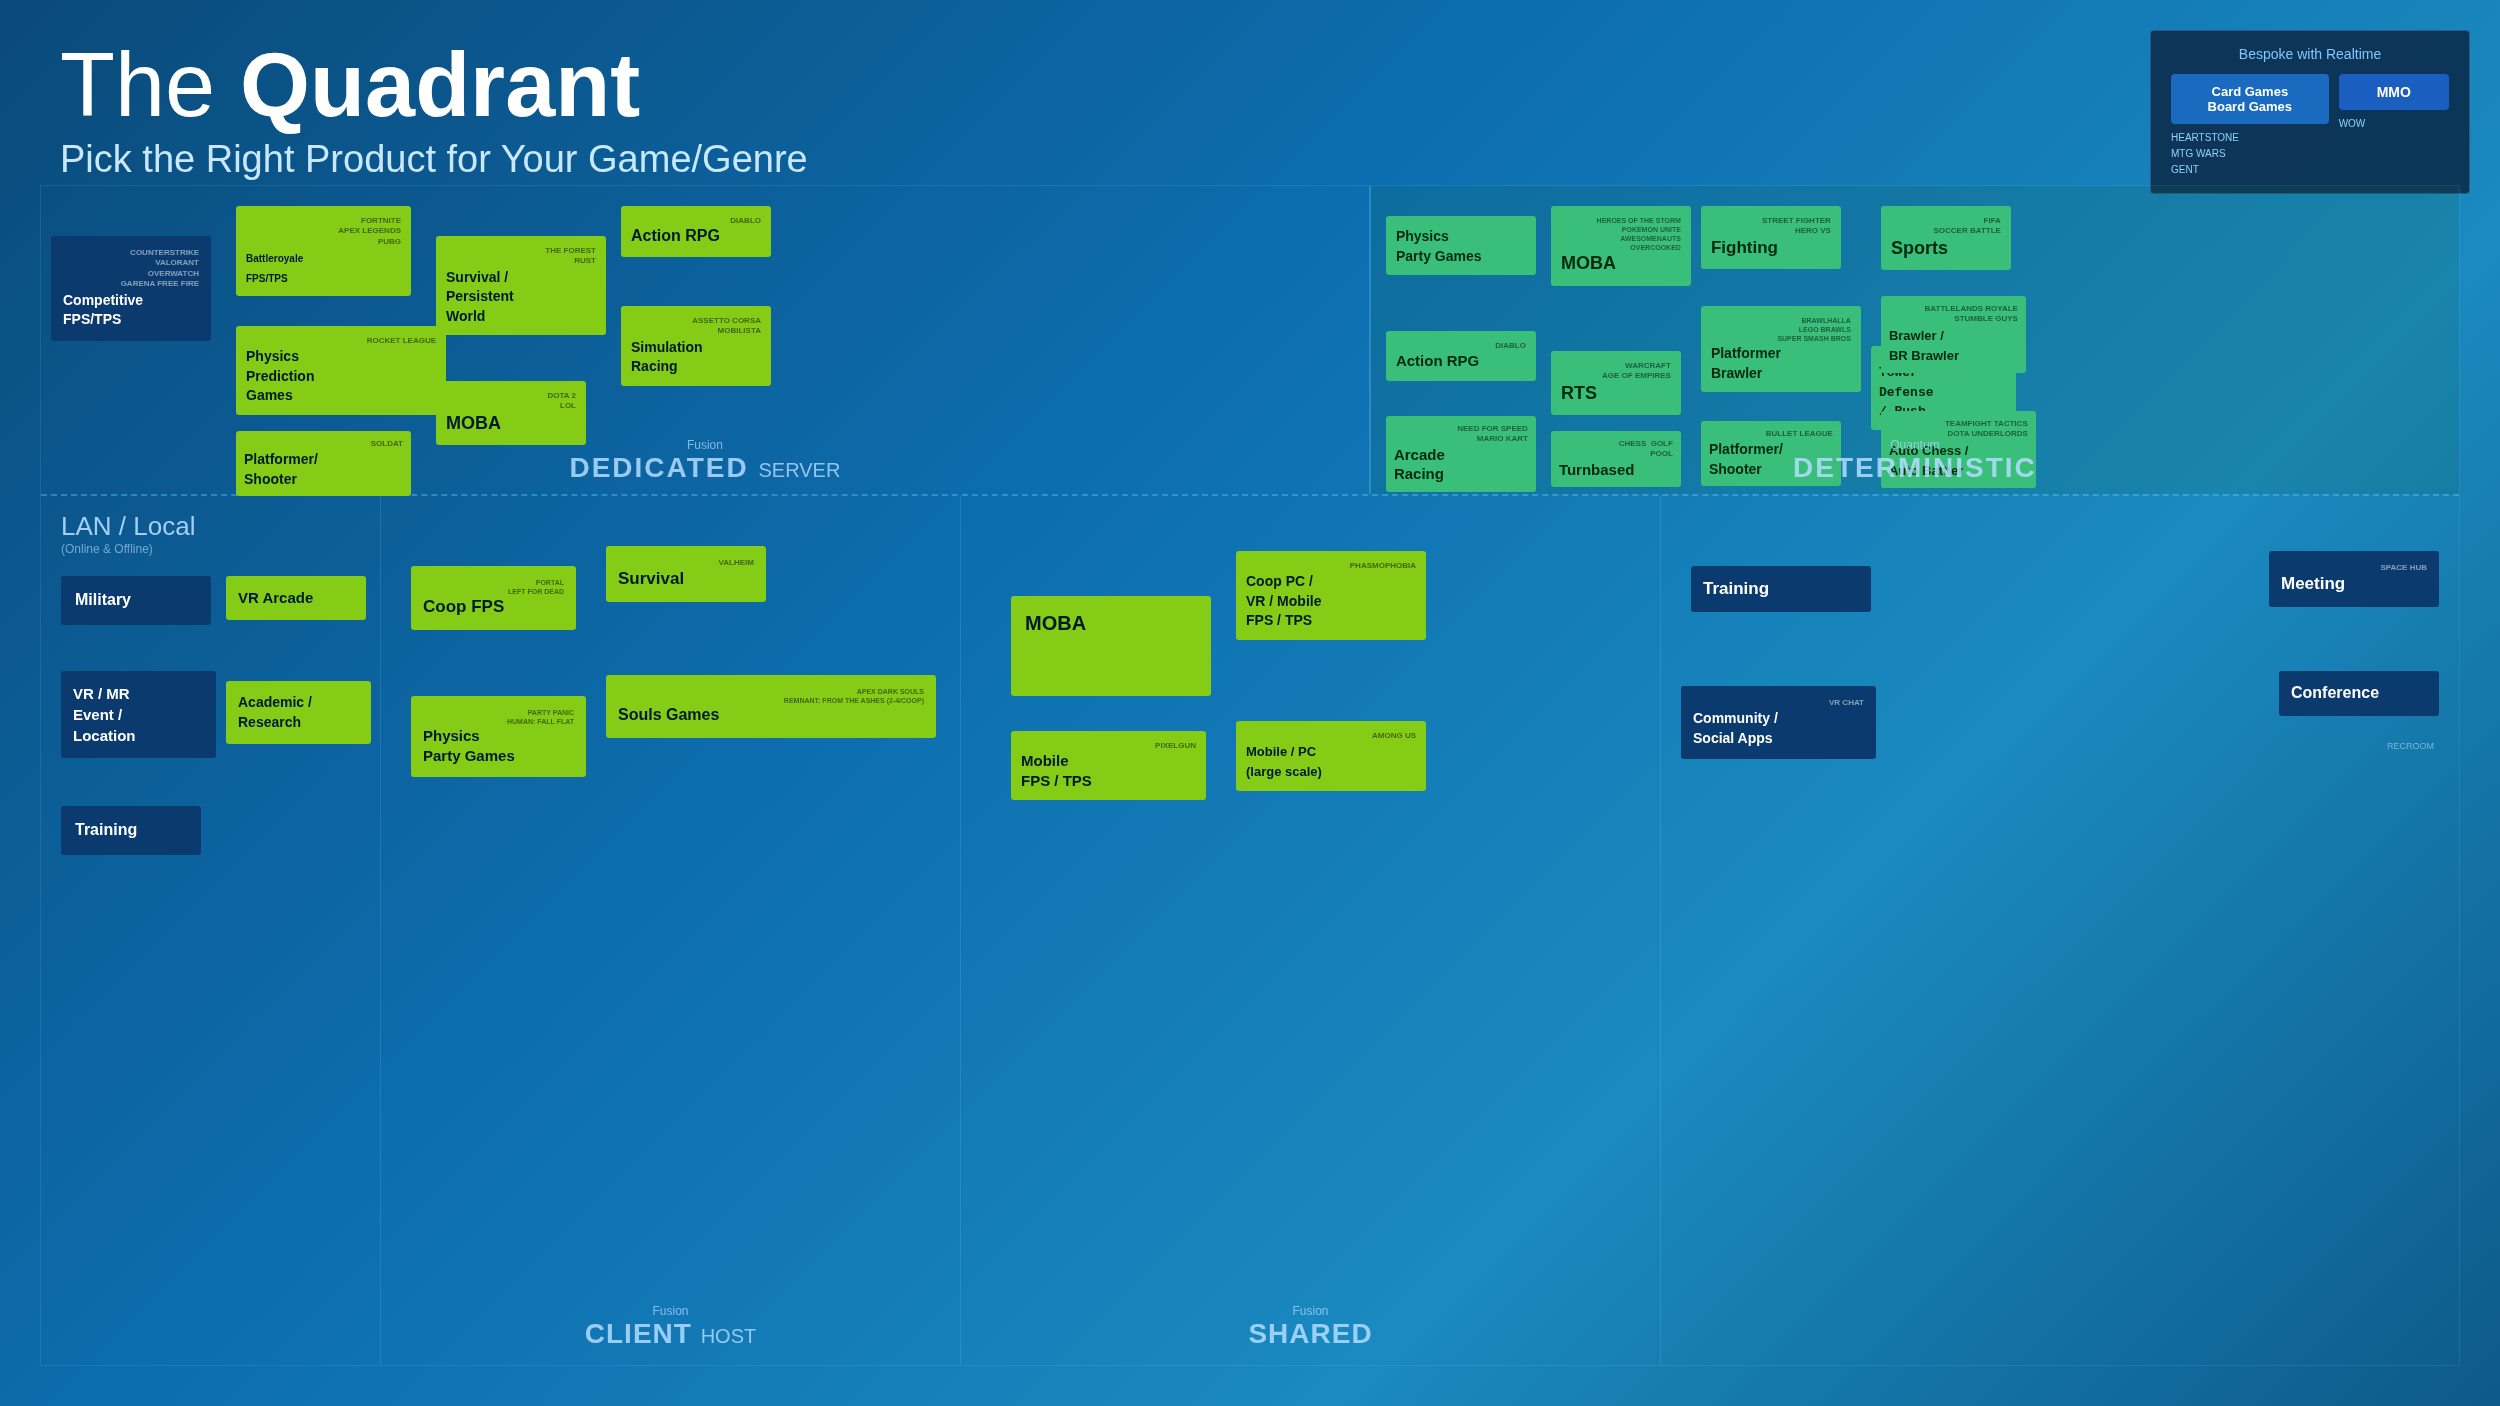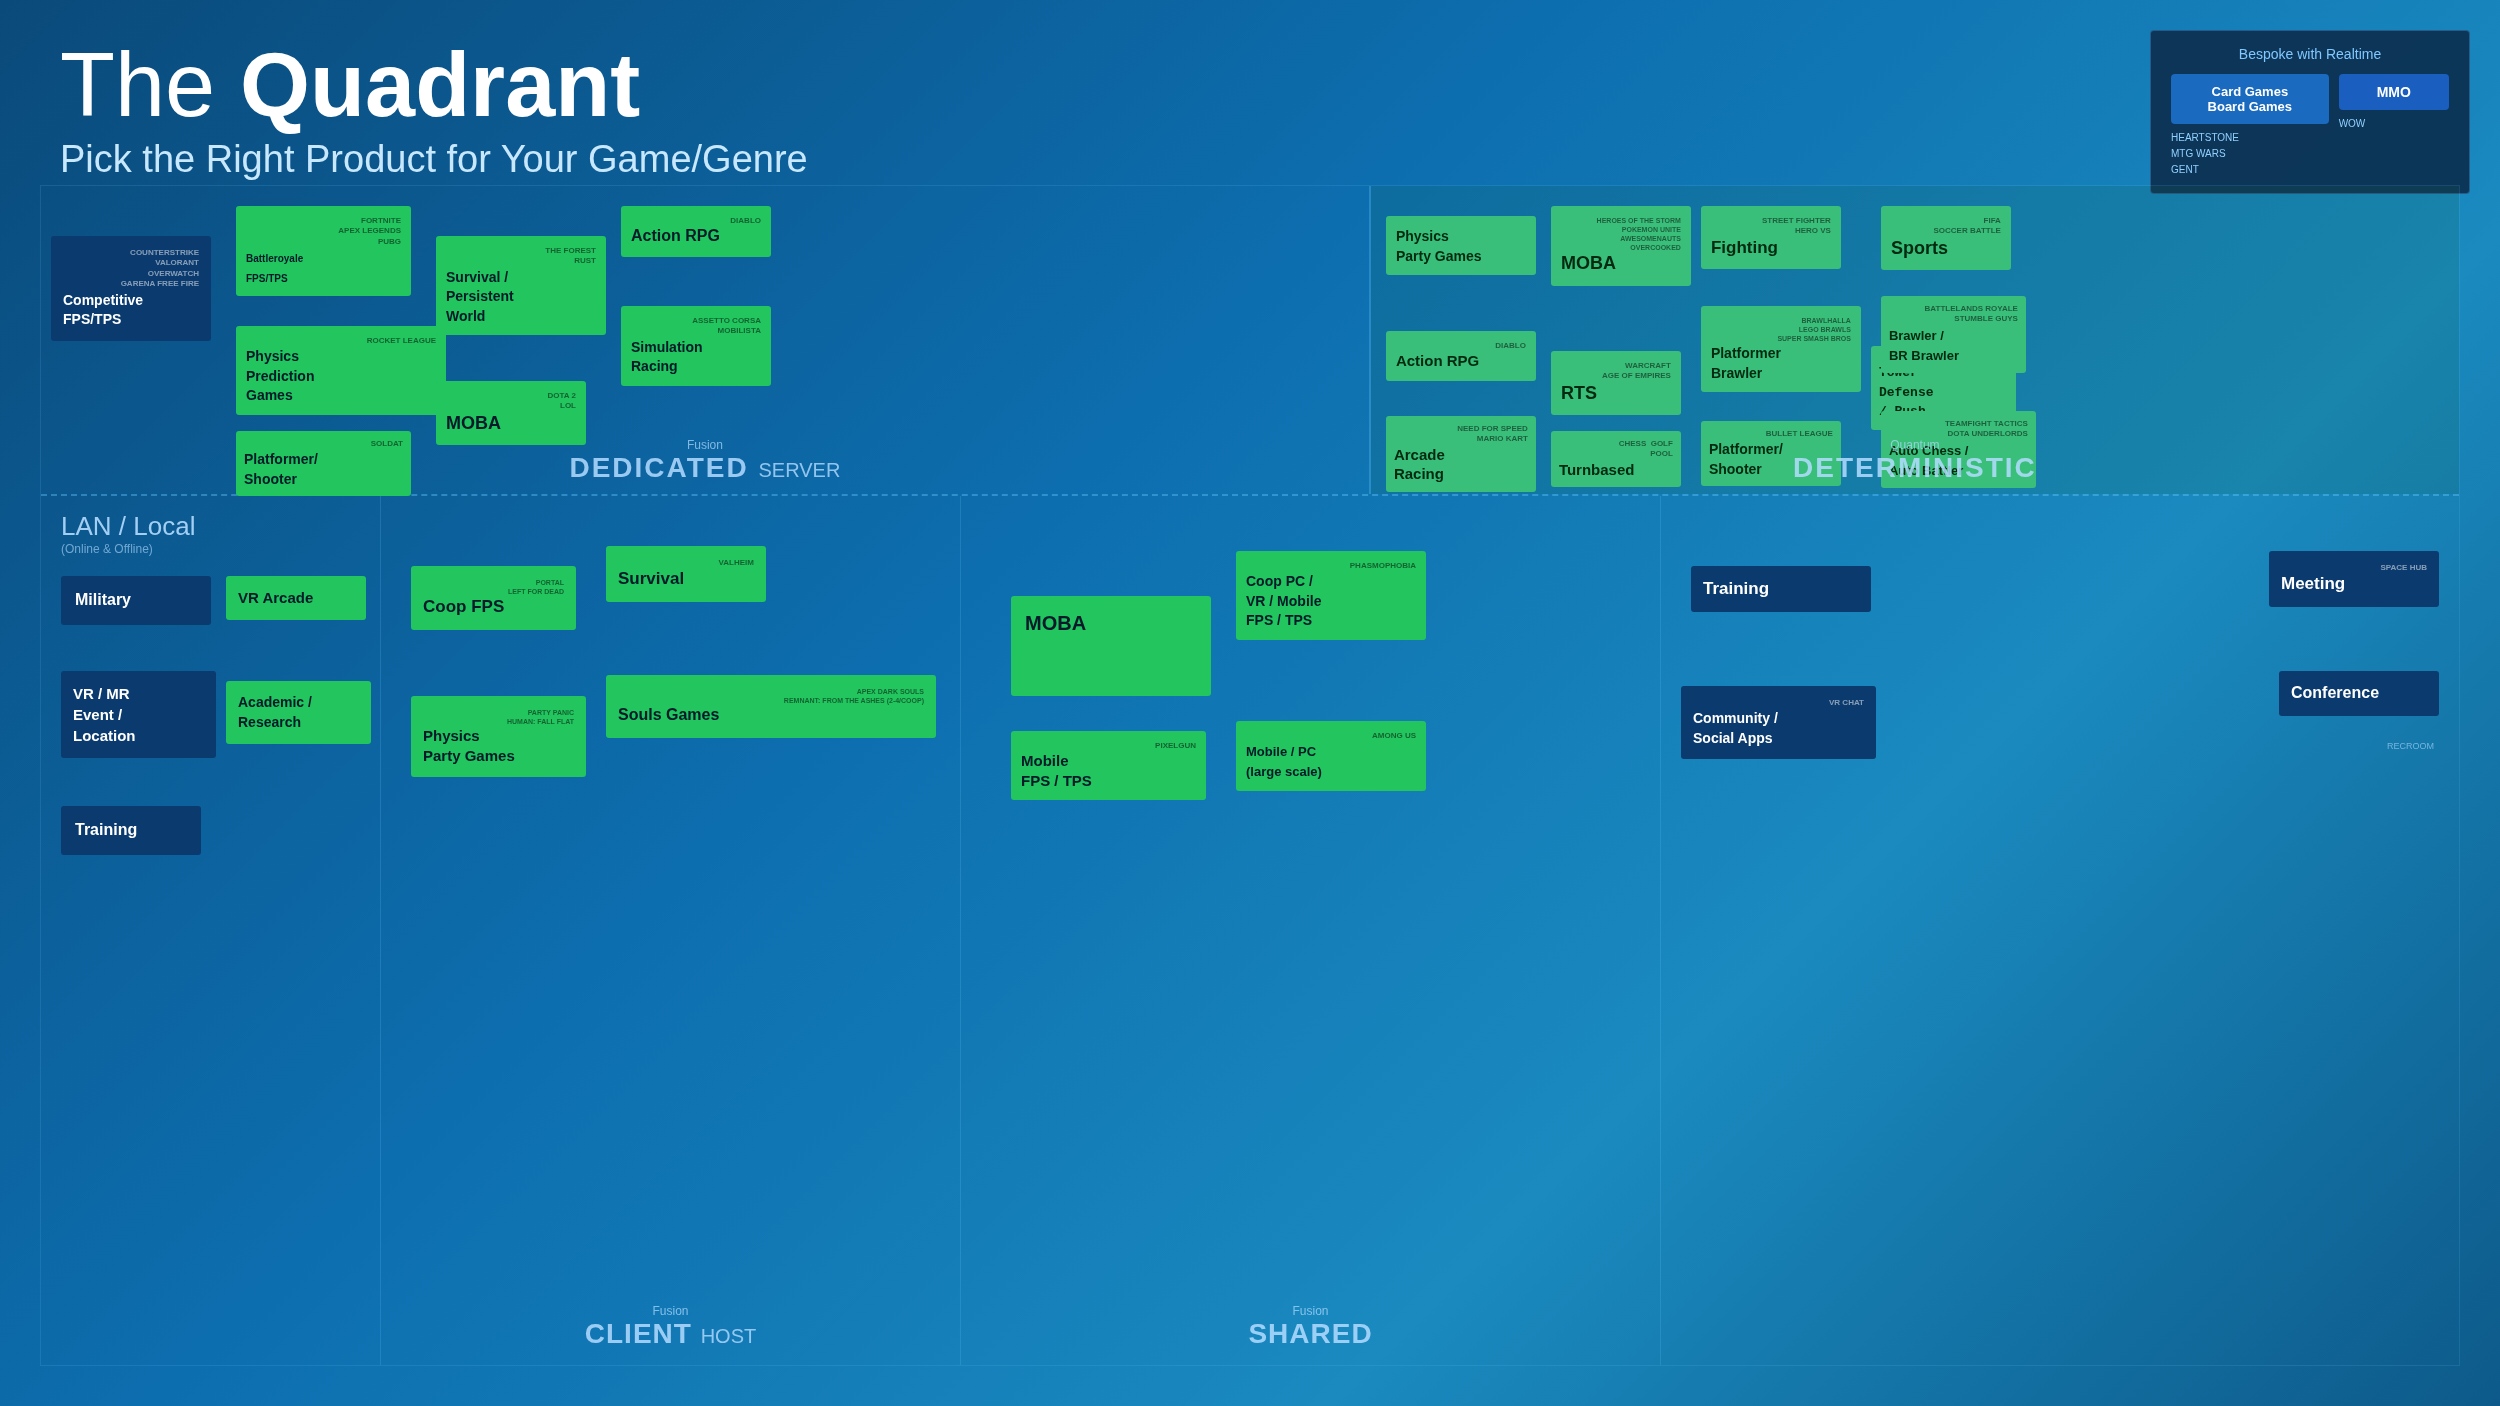--- a/index.html
+++ b/index.html
@@ -93,21 +93,21 @@
     }
     .game-box.green {
       background: #3abf7a;
       color: #002a10;
     }
     .game-box.dark-blue {
       background: #0a3a6e;
       color: white;
     }
     .game-box.cyan {
-      background: #22c55e;
+      background: #84cc16;
       color: #001a2a;
     }
 
   </style>
 </head>
 <body>
 
 <div class="title-area">
   <div class="title-main">
     The <strong>Quadrant</strong>

